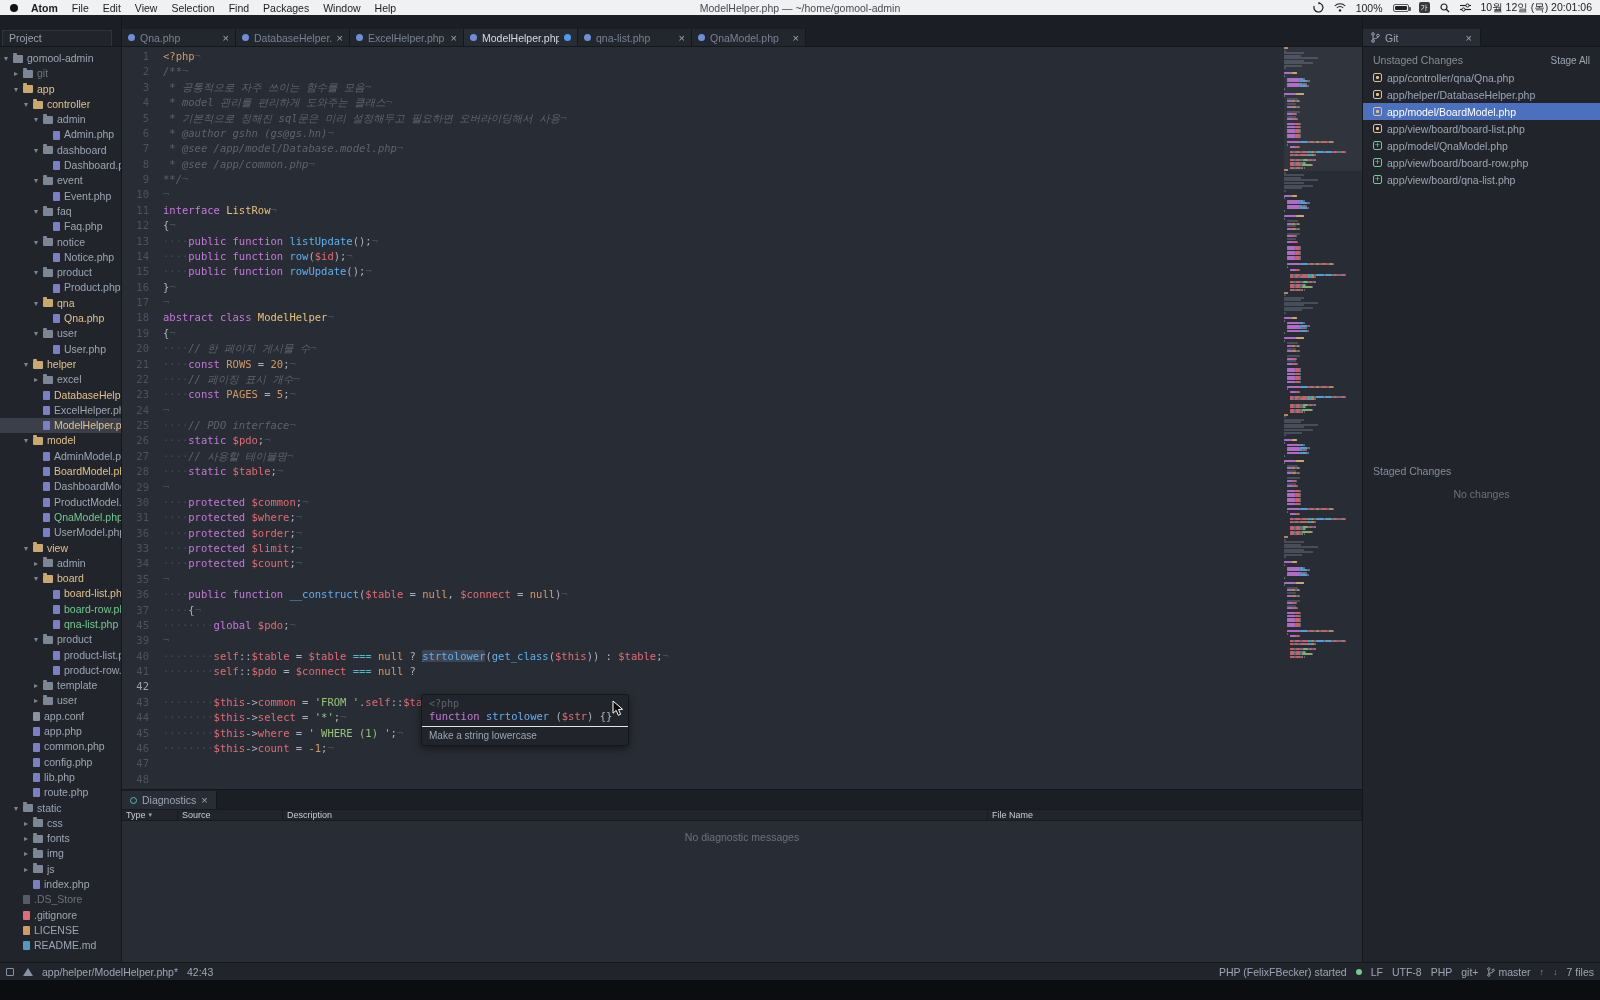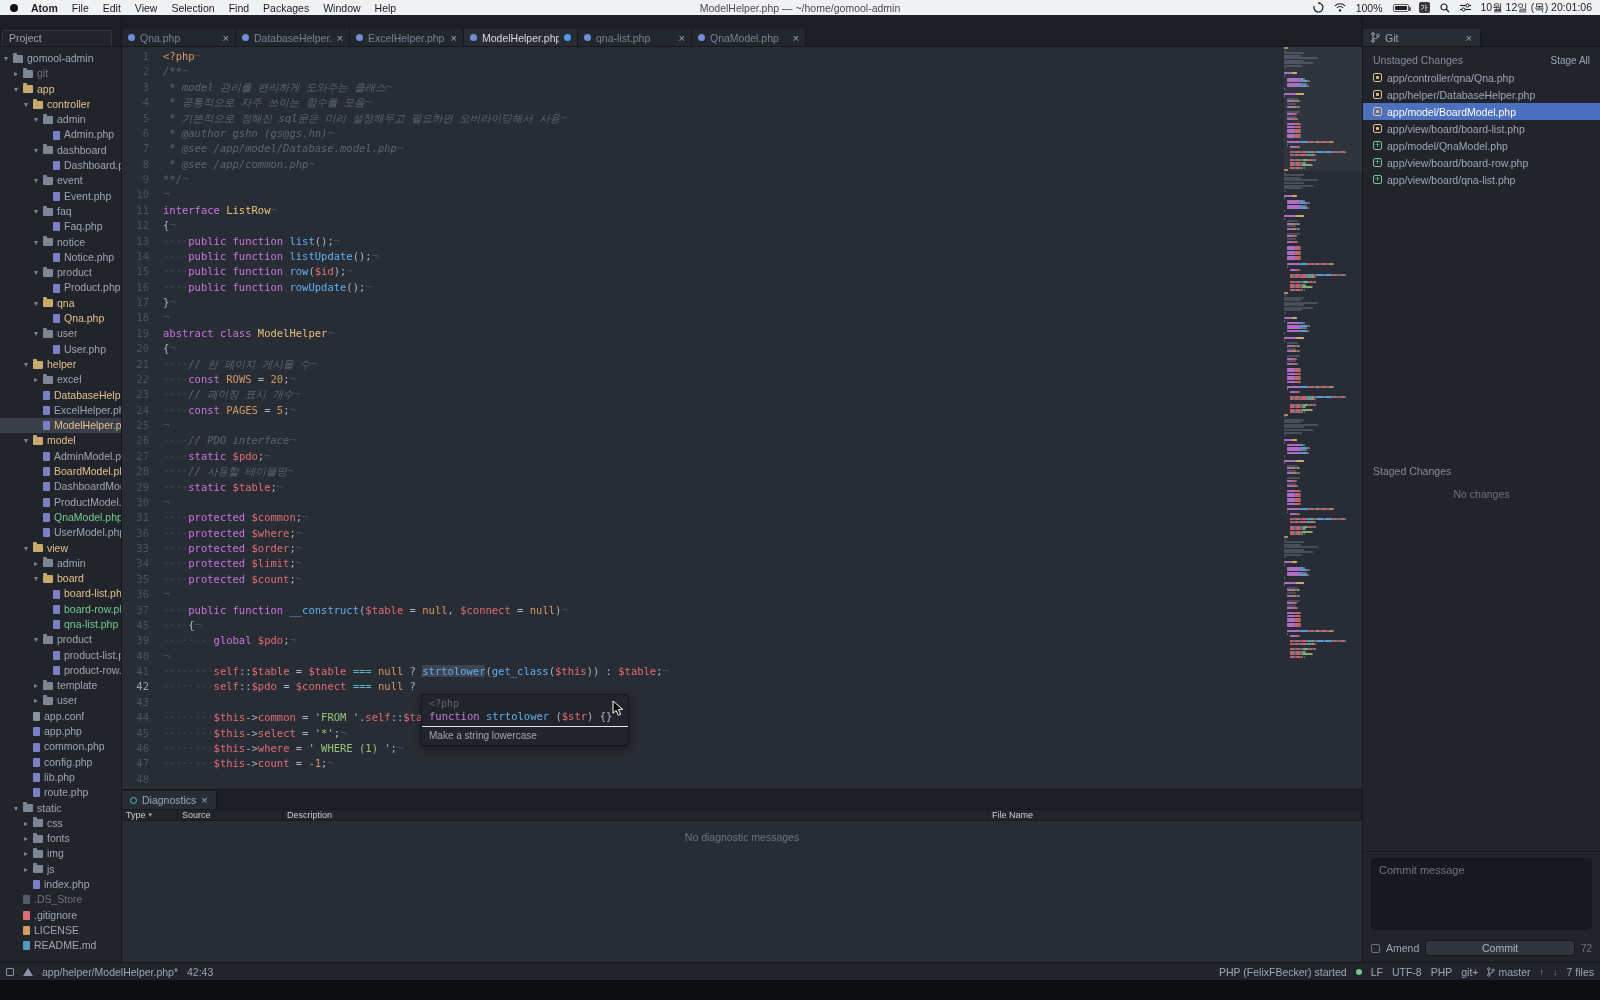--- a/index.html
+++ b/index.html
@@ -548,31 +548,30 @@
         <div class="gnum">43</div>
         <div class="gnum">44</div>
         <div class="gnum">45</div>
         <div class="gnum">46</div>
         <div class="gnum">47</div>
         <div class="gnum">48</div>
       </div>
     <div id="codelines">
         <div class="cline"><span class="tk-tag">&lt;?php</span><span class="tk-inv">¬</span></div>
         <div class="cline"><span class="tk-cmt">/**</span><span class="tk-inv">¬</span></div>
+        <div class="cline"><span class="tk-cmt"> * 공통적으로 자주 쓰이는 함수를 모음</span><span class="tk-inv">¬</span></div>
         <div class="cline"><span class="tk-cmt"> * model 관리를 편리하게 도와주는 클래스</span><span class="tk-inv">¬</span></div>
-        <div class="cline"><span class="tk-cmt"> * 공통적으로 자주 쓰이는 함수를 모음</span><span class="tk-inv">¬</span></div>
         <div class="cline"><span class="tk-cmt"> * 기본적으로 정해진 sql문은 미리 설정해두고 필요하면 오버라이딩해서 사용</span><span class="tk-inv">¬</span></div>
         <div class="cline"><span class="tk-cmt"> * @author gshn (gs@gs.hn)</span><span class="tk-inv">¬</span></div>
         <div class="cline"><span class="tk-cmt"> * @see /app/model/Database.model.php</span><span class="tk-inv">¬</span></div>
         <div class="cline"><span class="tk-cmt"> * @see /app/common.php</span><span class="tk-inv">¬</span></div>
         <div class="cline"><span class="tk-cmt">**/</span><span class="tk-inv">¬</span></div>
         <div class="cline"><span class="tk-inv">¬</span></div>
         <div class="cline"><span class="tk-kw">interface </span><span class="tk-cls">ListRow</span><span class="tk-inv">¬</span></div>
         <div class="cline"><span class="tk-pln">{</span><span class="tk-inv">¬</span></div>
-        <div class="cline"><span class="tk-inv">····</span><span class="tk-kw">public function </span><span class="tk-fn">list</span><span class="tk-pln">();</span><span class="tk-inv">¬</span></div>
         <div class="cline"><span class="tk-inv">····</span><span class="tk-kw">public function </span><span class="tk-fn">listUpdate</span><span class="tk-pln">();</span><span class="tk-inv">¬</span></div>
         <div class="cline"><span class="tk-inv">····</span><span class="tk-kw">public function </span><span class="tk-fn">row</span><span class="tk-pln">(</span><span class="tk-var">$id</span><span class="tk-pln">);</span><span class="tk-inv">¬</span></div>
         <div class="cline"><span class="tk-inv">····</span><span class="tk-kw">public function </span><span class="tk-fn">rowUpdate</span><span class="tk-pln">();</span><span class="tk-inv">¬</span></div>
         <div class="cline"><span class="tk-pln">}</span><span class="tk-inv">¬</span></div>
         <div class="cline"><span class="tk-inv">¬</span></div>
         <div class="cline"><span class="tk-kw">abstract class </span><span class="tk-cls">ModelHelper</span><span class="tk-inv">¬</span></div>
         <div class="cline"><span class="tk-pln">{</span><span class="tk-inv">¬</span></div>
         <div class="cline"><span class="tk-inv">····</span><span class="tk-cmt">// 한 페이지 게시물 수</span><span class="tk-inv">¬</span></div>
         <div class="cline"><span class="tk-inv">····</span><span class="tk-kw">const </span><span class="tk-num">ROWS</span><span class="tk-pln"> = </span><span class="tk-num">20</span><span class="tk-pln">;</span><span class="tk-inv">¬</span></div>
         <div class="cline"><span class="tk-inv">····</span><span class="tk-cmt">// 페이징 표시 개수</span><span class="tk-inv">¬</span></div>
@@ -1802,29 +1801,20 @@
           <span class="gi-add">+</span>
           <span class="gpath">app/view/board/qna-list.php</span>
         </div>
       </div>
     <div id="staged-block">
       <div class="gsec-head">
           <span>Staged Changes</span>
         </div>
       <div id="staged-empty">No changes</div>
     </div>
-    <div id="commit-block">
-      <textarea id="commit-msg" placeholder="Commit message" style=""></textarea>
-      <div id="commit-controls">
-        <span class="cbx"></span>
-        <span class="ctl-label">Amend</span>
-        <span id="commit-btn">Commit</span>
-        <span id="char-counter">72</span>
-      </div>
-    </div>
   </div>
 </div>
 
 <div id="statusbar">
   <span class="sb-icon-sq"></span>
   <span class="sb-warn"></span>
   <span>app/helper/ModelHelper.php*</span>
   <span>42:43</span>
   <div id="sb-right">
     <span>PHP (FelixFBecker) started</span>

